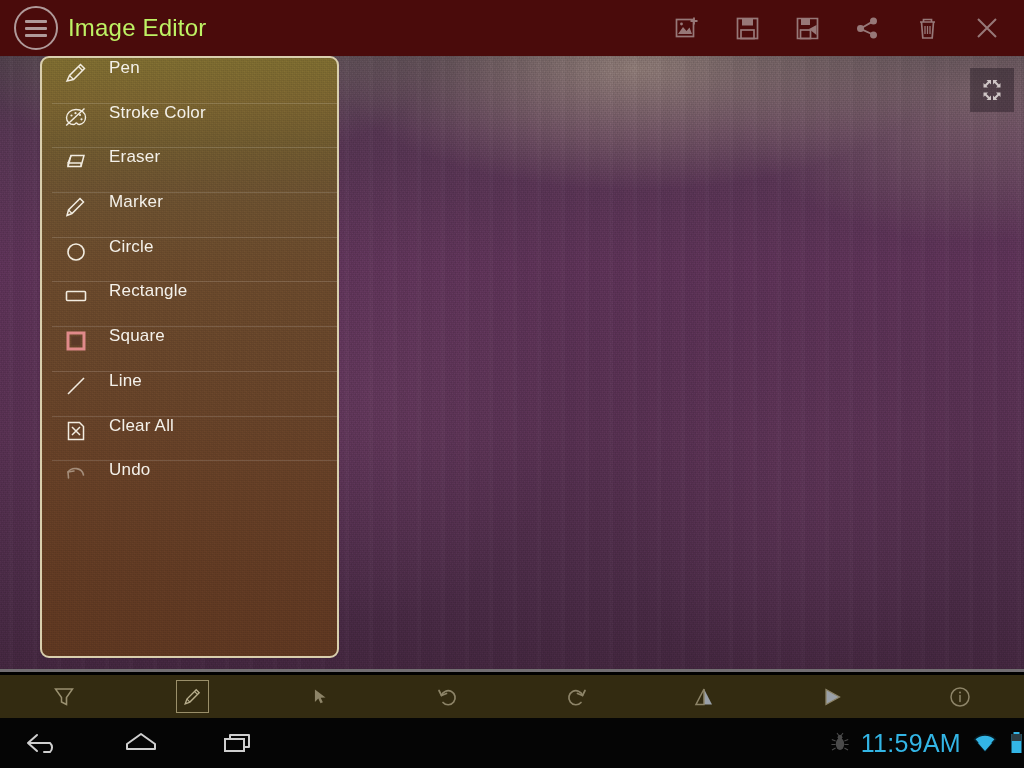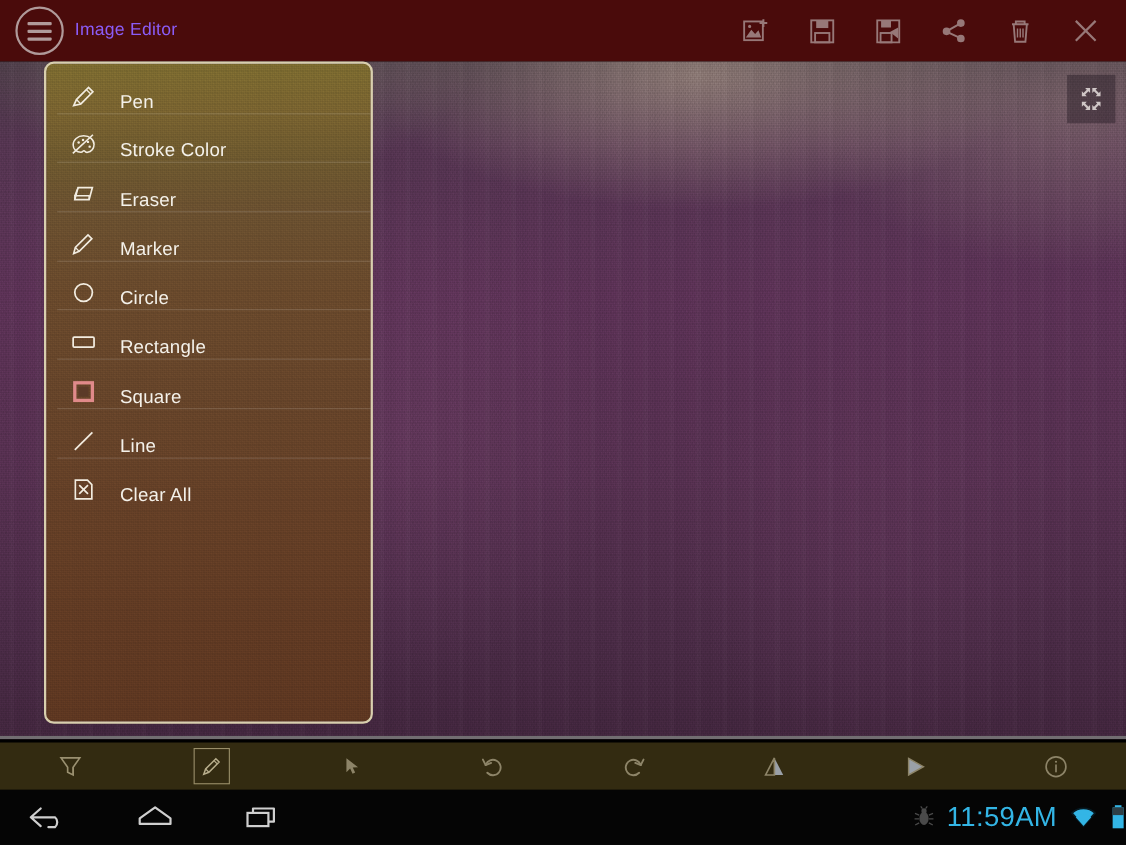--- a/index.html
+++ b/index.html
@@ -19,21 +19,21 @@
   }
   #hamburger {
     width: 44px; height: 44px; margin-left: 14px;
     border: 2px solid #b09a9a; border-radius: 50%;
     display: flex; flex-direction: column; justify-content: center;
     align-items: center; gap: 4px;
     flex: 0 0 auto;
   }
   #hamburger i { display: block; width: 22px; height: 3px; background: #b09a9a; border-radius: 1px; }
   #app-title {
-    color: #8b5cf6; font-size: 16px; margin-left: 10px; letter-spacing: .2px;
+    color: #bef264; font-size: 24px; margin-left: 10px; letter-spacing: .2px;
     white-space: nowrap;
   }
   #title-actions {
     margin-left: auto; display: flex; align-items: center; gap: 30px;
     padding-right: 22px;
   }
   .tb-icon {
     width: 30px; height: 30px; display: flex; align-items: center; justify-content: center;
     opacity: .72;
   }
@@ -95,21 +95,21 @@
     background-image:
       repeating-linear-gradient(0deg, rgba(255,255,255,.028) 0 1px, rgba(0,0,0,.030) 1px 2px),
       repeating-linear-gradient(90deg, rgba(255,255,255,.020) 0 1px, rgba(0,0,0,.024) 1px 2px),
       repeating-linear-gradient(41deg, rgba(255,255,255,.014) 0 1px, rgba(0,0,0,.016) 1px 3px);
     mix-blend-mode: overlay;
   }
   #menu-list { position: relative; padding: 0; }
   .menu-item {
     position: relative;
     height: 44.7px;
-    display: flex; align-items: flex-end;
+    display: flex; align-items: flex-start;
     padding-left: 17px;
   }
   .menu-item + .menu-item::before {
     content: ""; position: absolute; left: 10px; right: 0; top: 0; height: 1px;
     background: rgba(255,255,255,.14);
   }
   .mi-icon {
     width: 34px; height: 30px; flex: 0 0 34px;
     display: flex; align-items: center; justify-content: center;
   }
@@ -323,20 +323,29 @@
       <div class="menu-item">
         <span class="mi-icon">
           <svg width="26" height="26" viewBox="0 0 26 26" fill="none" stroke="#f2ece0" stroke-width="1.5">
             <path d="M5.5 4.5 h11 l4 4 v13 h-15 Z"></path>
             <path d="M9 9 L17 17 M17 9 L9 17" stroke-width="1.5"></path>
           </svg>
         </span>
         <span class="mi-label">Clear All</span>
       </div>
 
+      <div class="menu-item dim">
+        <span class="mi-icon">
+          <svg width="26" height="26" viewBox="0 0 26 26" fill="none" stroke="#f2ece0" stroke-width="1.6">
+            <path d="M5 10 C9 4.5 19 5.5 20.5 13" stroke-linecap="round"></path>
+            <path d="M5 10 L5.5 16 M5 10 L11 9" stroke-linecap="round"></path>
+          </svg>
+        </span>
+        <span class="mi-label">Undo</span>
+      </div>
 
 
     </div>
   </div>
 
   <div id="bottombar">
 
     <div class="bb-cell">
       <div class="bb-btn">
         <svg width="26" height="26" viewBox="0 0 26 26" fill="none" stroke="#9a9070" stroke-width="1.5">

